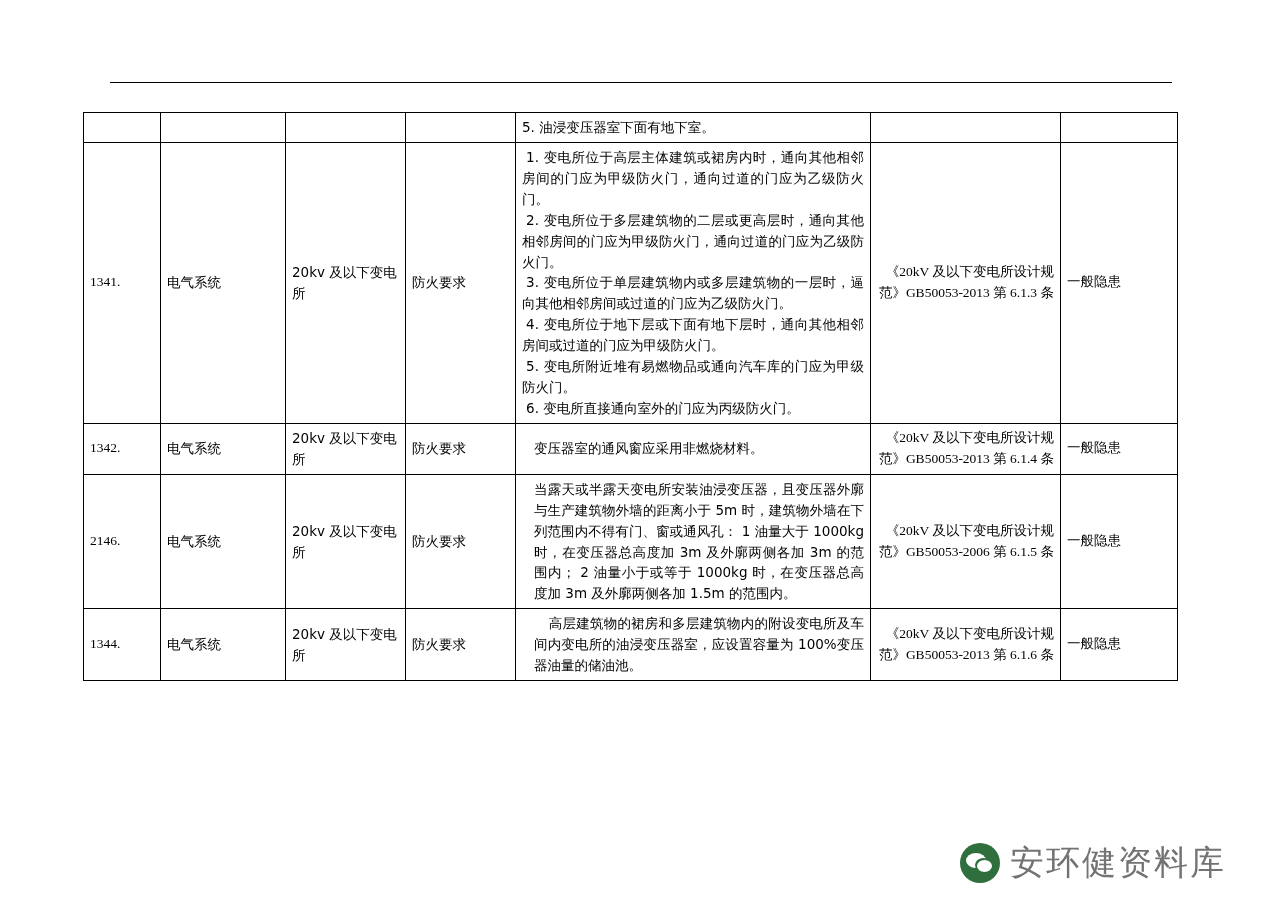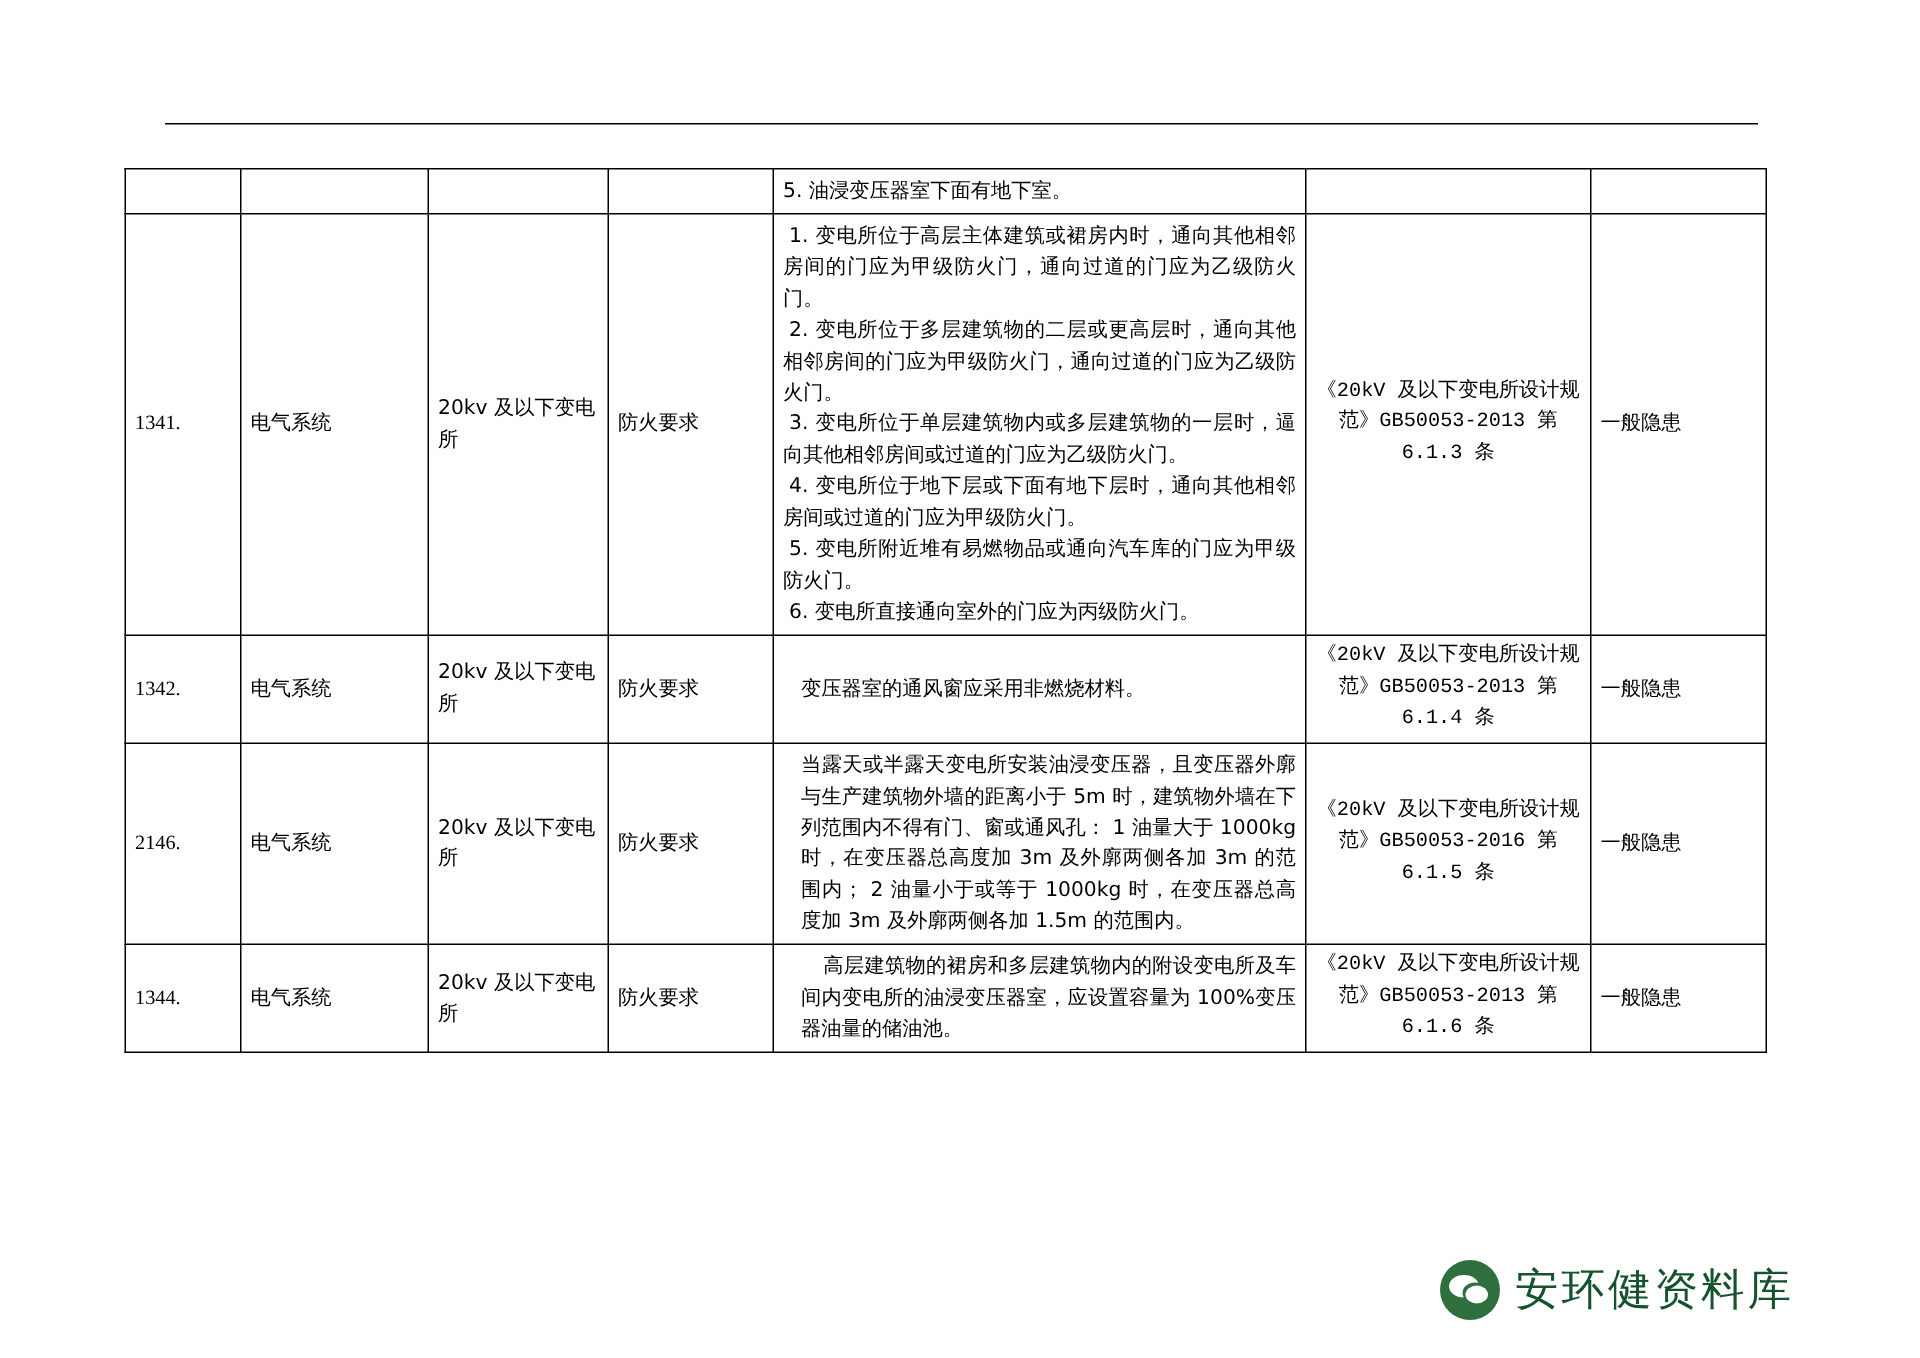--- a/index.html
+++ b/index.html
@@ -74,24 +74,24 @@
   .cell-desc {
     font-family: "DejaVu Sans", sans-serif;
     font-size: 13.5px;
     text-align: justify;
     line-height: 1.72;
     padding: 6px 8px 6px 8px;
   }
   .cell-desc .row-line { display: block; margin-left: 12px; }
   .cell-desc .indent { text-indent: 1.1em; }
   .cell-ref {
-    font-family: Liberation Mono, monospace;
+    font-family: Liberation Serif, serif;
     font-size: 13px;
     line-height: 1.7;
-    text-align: center;
+    text-align: right;
     padding-left: 8px;
   }
   .cell-level {
     font-family: Liberation Serif, serif;
     font-size: 13.5px;
     text-align: left;
     margin-left: 32px;
   }
   .num-item {
     display: block;
@@ -128,23 +128,23 @@
     width: 15px;
     height: 12px;
     background: #ffffff;
     border-radius: 50%;
     left: 17px;
     top: 17px;
     box-shadow: -1px -1px 0 1px #2f6f3e;
   }
   .wm-text {
     font-family: "DejaVu Sans", sans-serif;
-    font-size: 29px;
+    font-size: 34px;
     letter-spacing: 2px;
-    color: #14532d;
+    color: #737373;
     white-space: nowrap;
   }
 </style>
 </head>
 <body>
 
 <div class="page">
 
   <div class="top-rule"></div>
 
@@ -201,21 +201,21 @@
         </tr>
 
         <tr>
           <td class="cell-num">2146.</td>
           <td class="cell-sys">电气系统</td>
           <td class="cell-place">20kv 及以下变电所</td>
           <td class="cell-item">防火要求</td>
           <td class="cell-desc">
             <span class="row-line">当露天或半露天变电所安装油浸变压器，且变压器外廓与生产建筑物外墙的距离小于 5m 时，建筑物外墙在下列范围内不得有门、窗或通风孔：  1 油量大于 1000kg 时，在变压器总高度加 3m 及外廓两侧各加 3m 的范围内；   2 油量小于或等于 1000kg 时，在变压器总高度加 3m 及外廓两侧各加 1.5m 的范围内。</span>
           </td>
-          <td class="cell-ref">《20kV 及以下变电所设计规范》GB50053-2016 第 6.1.5 条</td>
+          <td class="cell-ref">《20kV 及以下变电所设计规范》GB50053-2006 第 6.1.5 条</td>
           <td class="cell-level">一般隐患</td>
         </tr>
 
         <tr>
           <td class="cell-num">1344.</td>
           <td class="cell-sys">电气系统</td>
           <td class="cell-place">20kv 及以下变电所</td>
           <td class="cell-item">防火要求</td>
           <td class="cell-desc">
             <span class="row-line indent">高层建筑物的裙房和多层建筑物内的附设变电所及车间内变电所的油浸变压器室，应设置容量为 100%变压器油量的储油池。</span>

